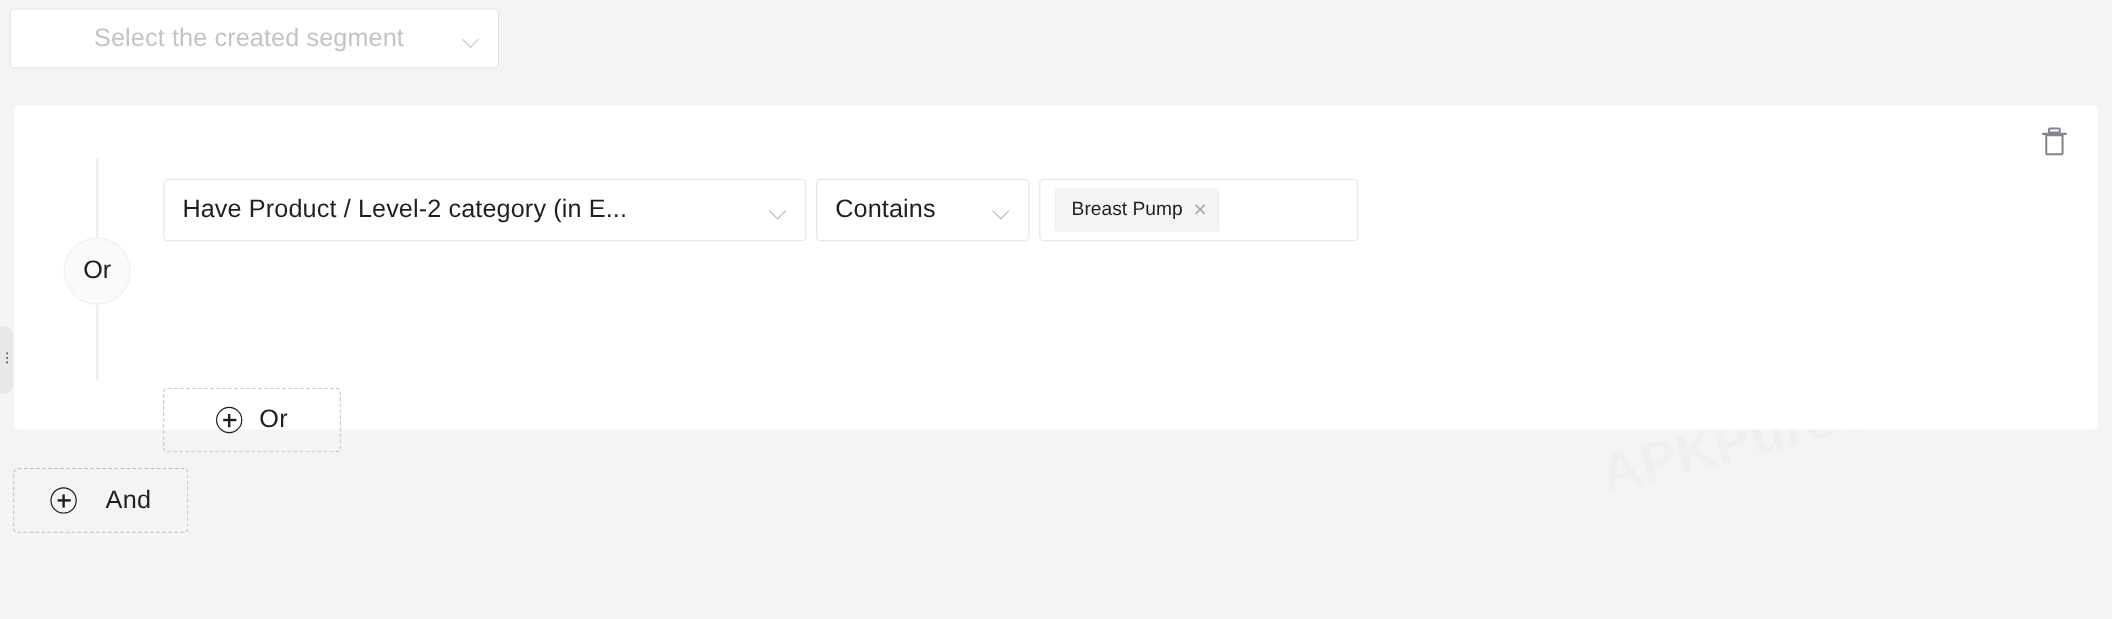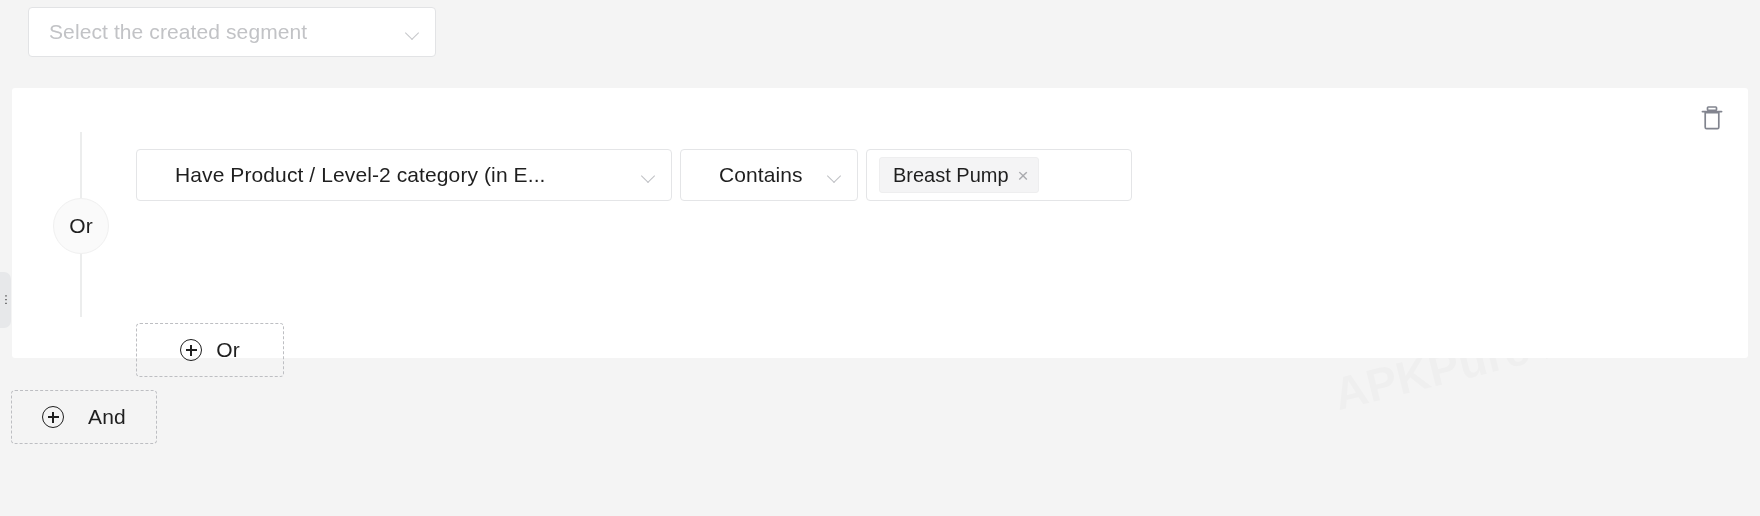--- a/index.html
+++ b/index.html
@@ -38,32 +38,33 @@
     position: absolute;
     left: 0;
     top: 0;
     width: 1760px;
     height: 92px;
     background: #f4f4f4;
     z-index: 10;
   }
   .segment-select {
     position: absolute;
-    left: 28px;
+    left: 8px;
     top: 7px;
     width: 408px;
     height: 50px;
     box-sizing: border-box;
     background: #ffffff;
     border: 1px solid #e2e3e5;
     border-radius: 4px;
     display: flex;
     align-items: center;
     padding: 0 14px 0 20px;
     cursor: pointer;
+    text-align: center;
   }
   .segment-select .ph {
     flex: 1;
     color: #c2c3c6;
     font-size: 21px;
     letter-spacing: 0.1px;
     white-space: nowrap;
     overflow: hidden;
   }
   .chev {
@@ -155,21 +156,21 @@
     gap: 8px;
   }
   .field-box {
     box-sizing: border-box;
     height: 52px;
     background: #ffffff;
     border: 1px solid #e4e5e7;
     border-radius: 4px;
     display: flex;
     align-items: center;
-    padding: 0 14px 0 38px;
+    padding: 0 14px 0 15px;
     cursor: pointer;
   }
   .field-box.w-field { width: 536px; }
   .field-box.w-op    { width: 178px; }
   .field-box.w-val   { width: 266px; padding: 0 10px 0 12px; }
   .field-box .txt {
     flex: 1;
     font-size: 21px;
     color: #1f1f1f;
     white-space: nowrap;
@@ -182,21 +183,21 @@
     display: inline-flex;
     align-items: center;
     height: 34px;
     background: #f4f4f5;
     border: 1px solid #eeeeef;
     border-radius: 3px;
     padding: 0 9px 0 13px;
     gap: 9px;
   }
   .chip .chip-label {
-    font-size: 20px;
+    font-size: 16px;
     color: #1f1f1f;
     white-space: nowrap;
   }
   .chip .chip-x {
     font-size: 19px;
     color: #a9aaae;
     line-height: 1;
     cursor: pointer;
     font-family: "Liberation Sans", sans-serif;
   }

